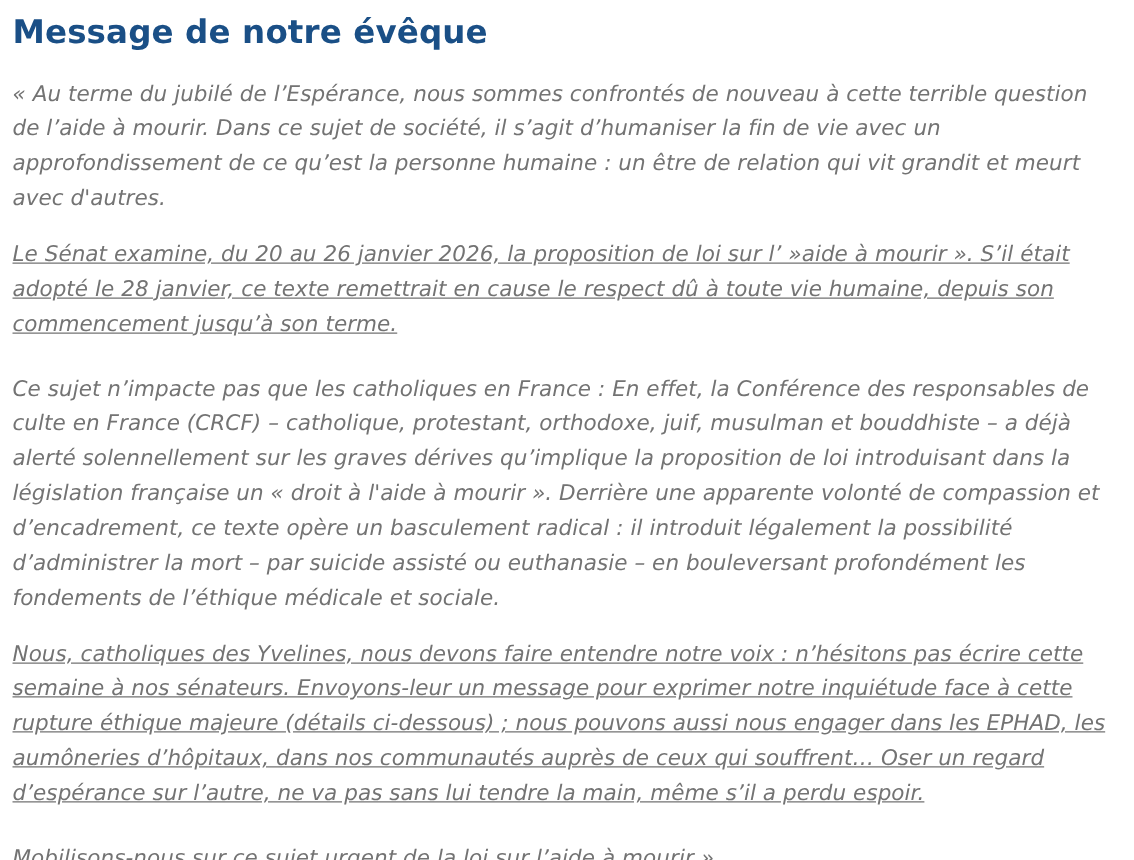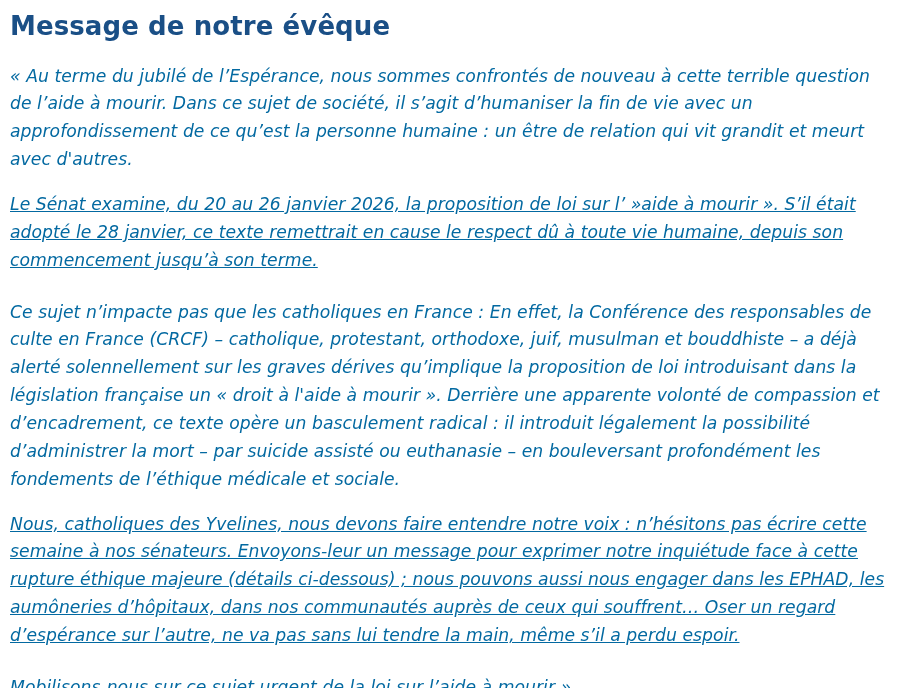--- a/index.html
+++ b/index.html
@@ -26,21 +26,21 @@
     font-weight: bold;
     color: #1a4f86;
     letter-spacing: 0.1px;
     margin: 4px 0 22px 0;
     line-height: 1.1;
   }
   .body-text p {
     font-style: italic;
     font-size: 17.2px;
     line-height: 1.62;
-    color: #0369a1;
+    color: #737373;
     margin: 0 0 17px 0;
     letter-spacing: 0.05px;
   }
   .body-text p.gap-large {
     margin-bottom: 24px;
     text-decoration: underline;
   }
   .body-text p.last {
     margin-bottom: 0;
   }

